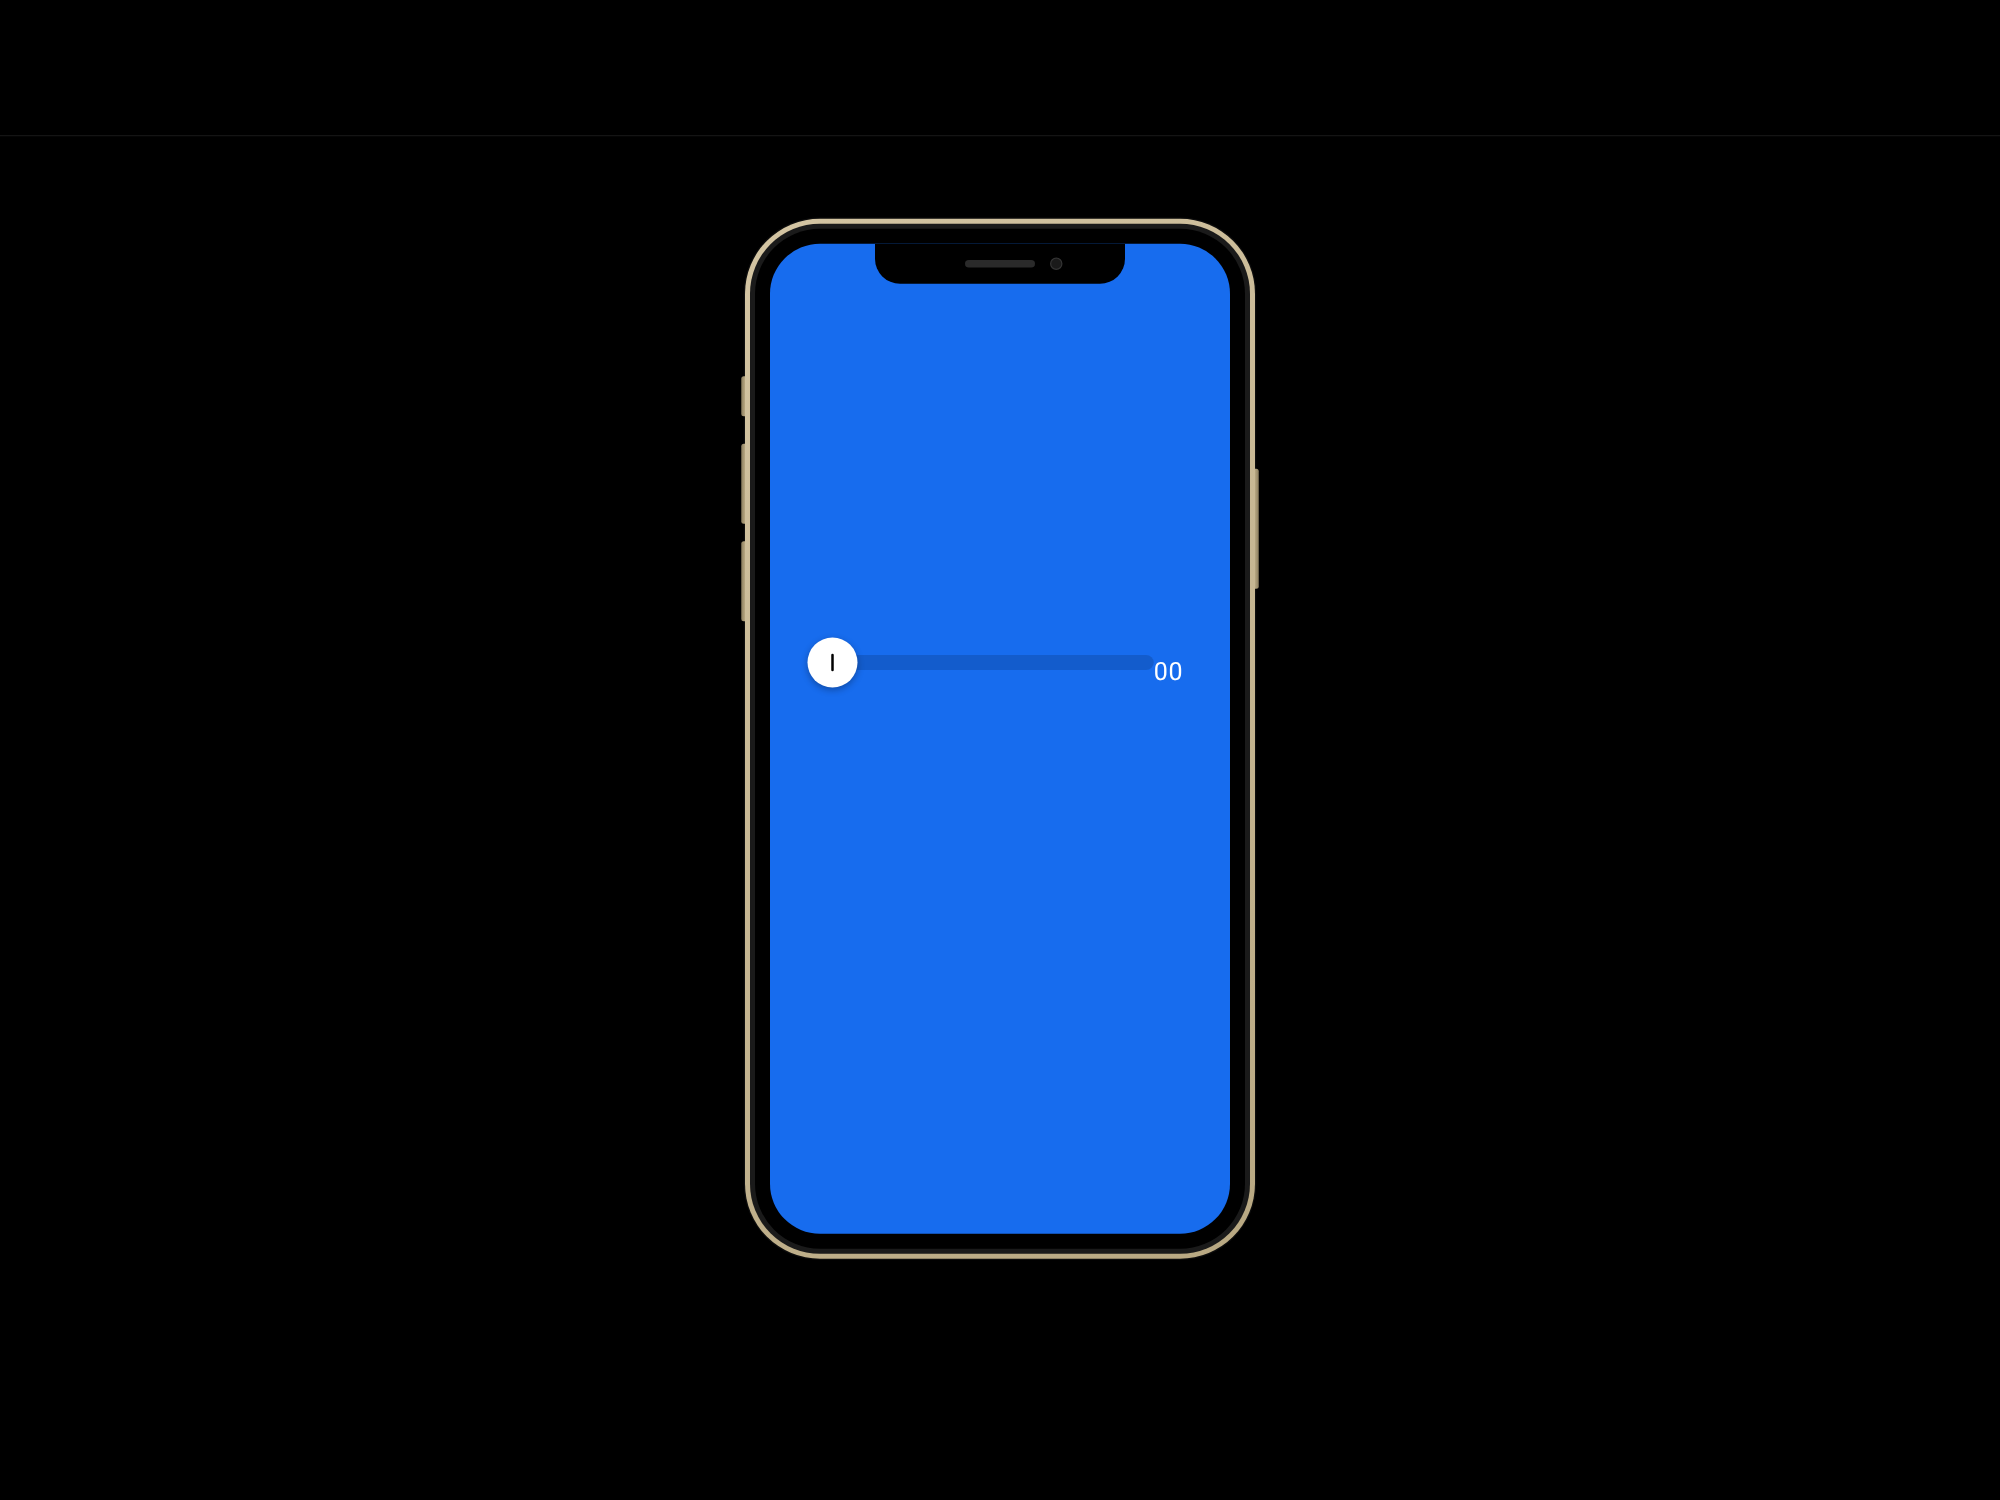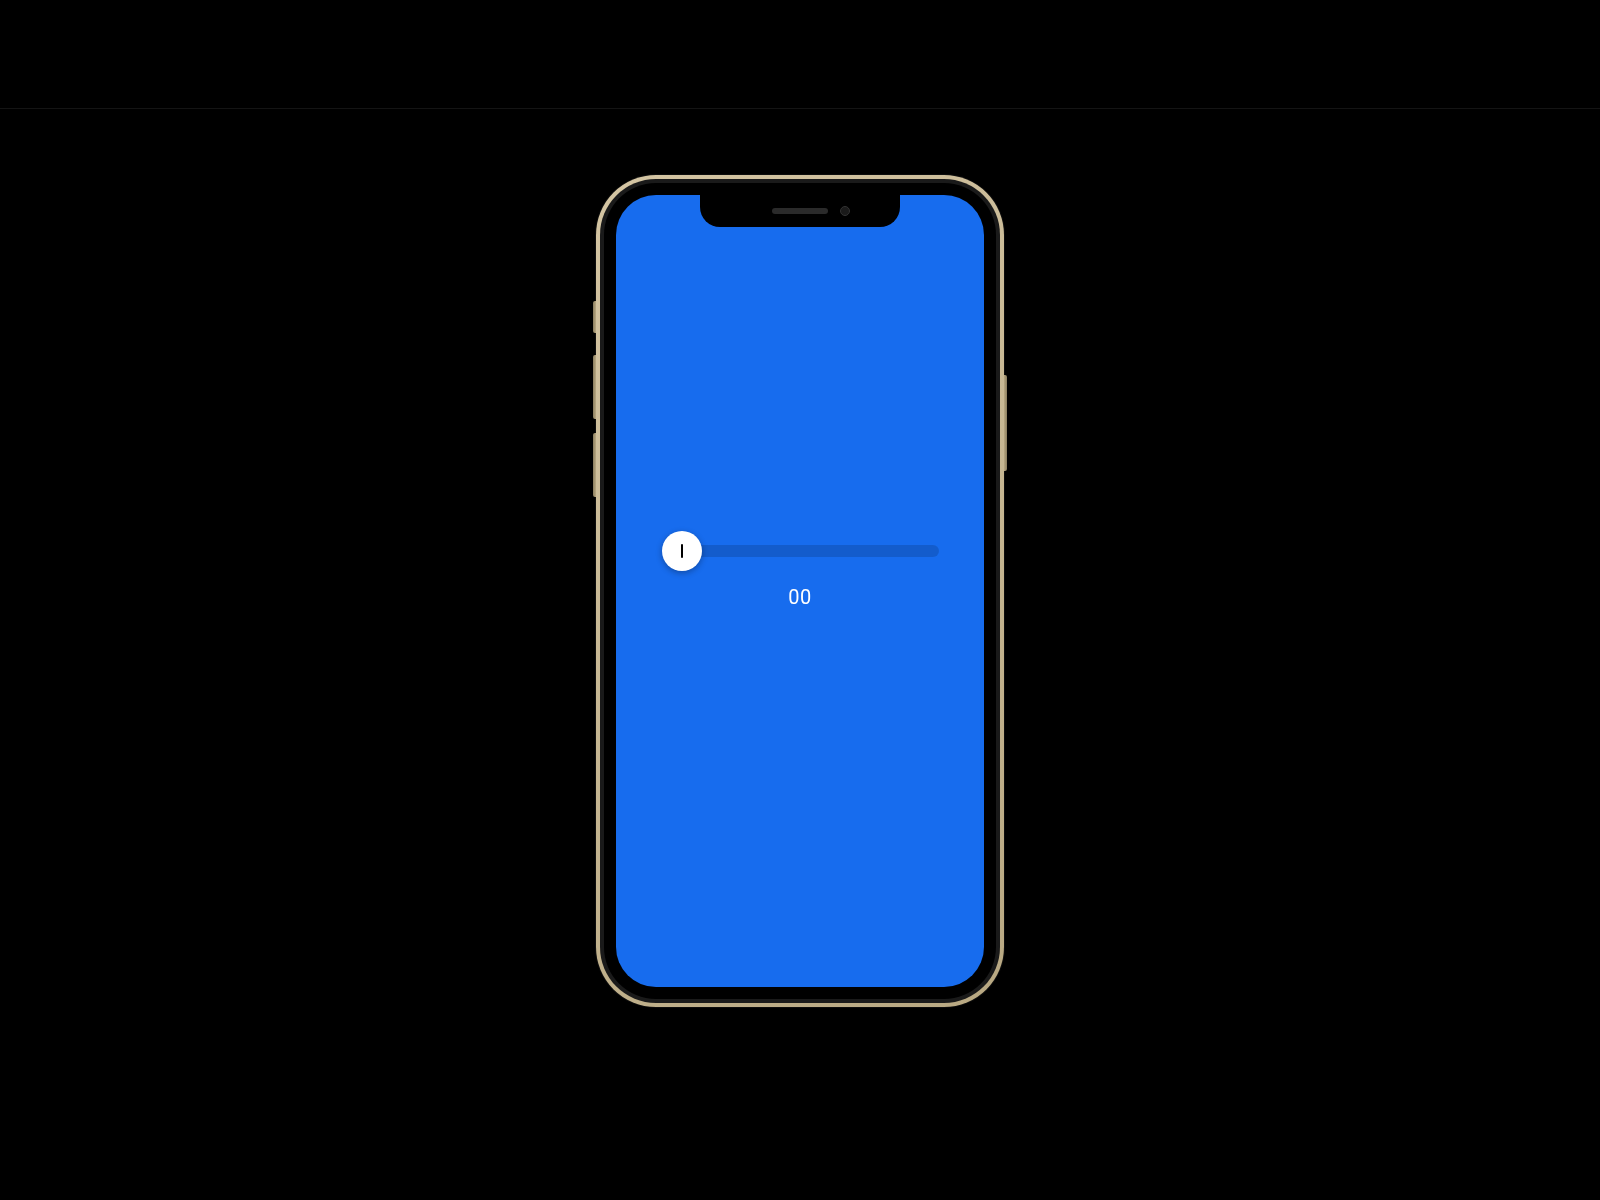--- a/index.html
+++ b/index.html
@@ -128,25 +128,25 @@
       right: -3px;
       top: 200px;
       width: 3px;
       height: 96px;
       background: linear-gradient(270deg, #8a7d5f, #b8a882);
       border-radius: 0 2px 2px 0;
     }
 
     .content-area {
       position: absolute;
-      top: 336px;
+      top: 315px;
       left: 0;
       right: 0;
       display: flex;
-      flex-direction: column;
+      flex-direction: row;
       align-items: center;
       padding: 0 30px;
     }
 
     .slider-wrapper {
       position: relative;
       width: 277px;
       height: 40px;
       display: flex;
       align-items: center;

